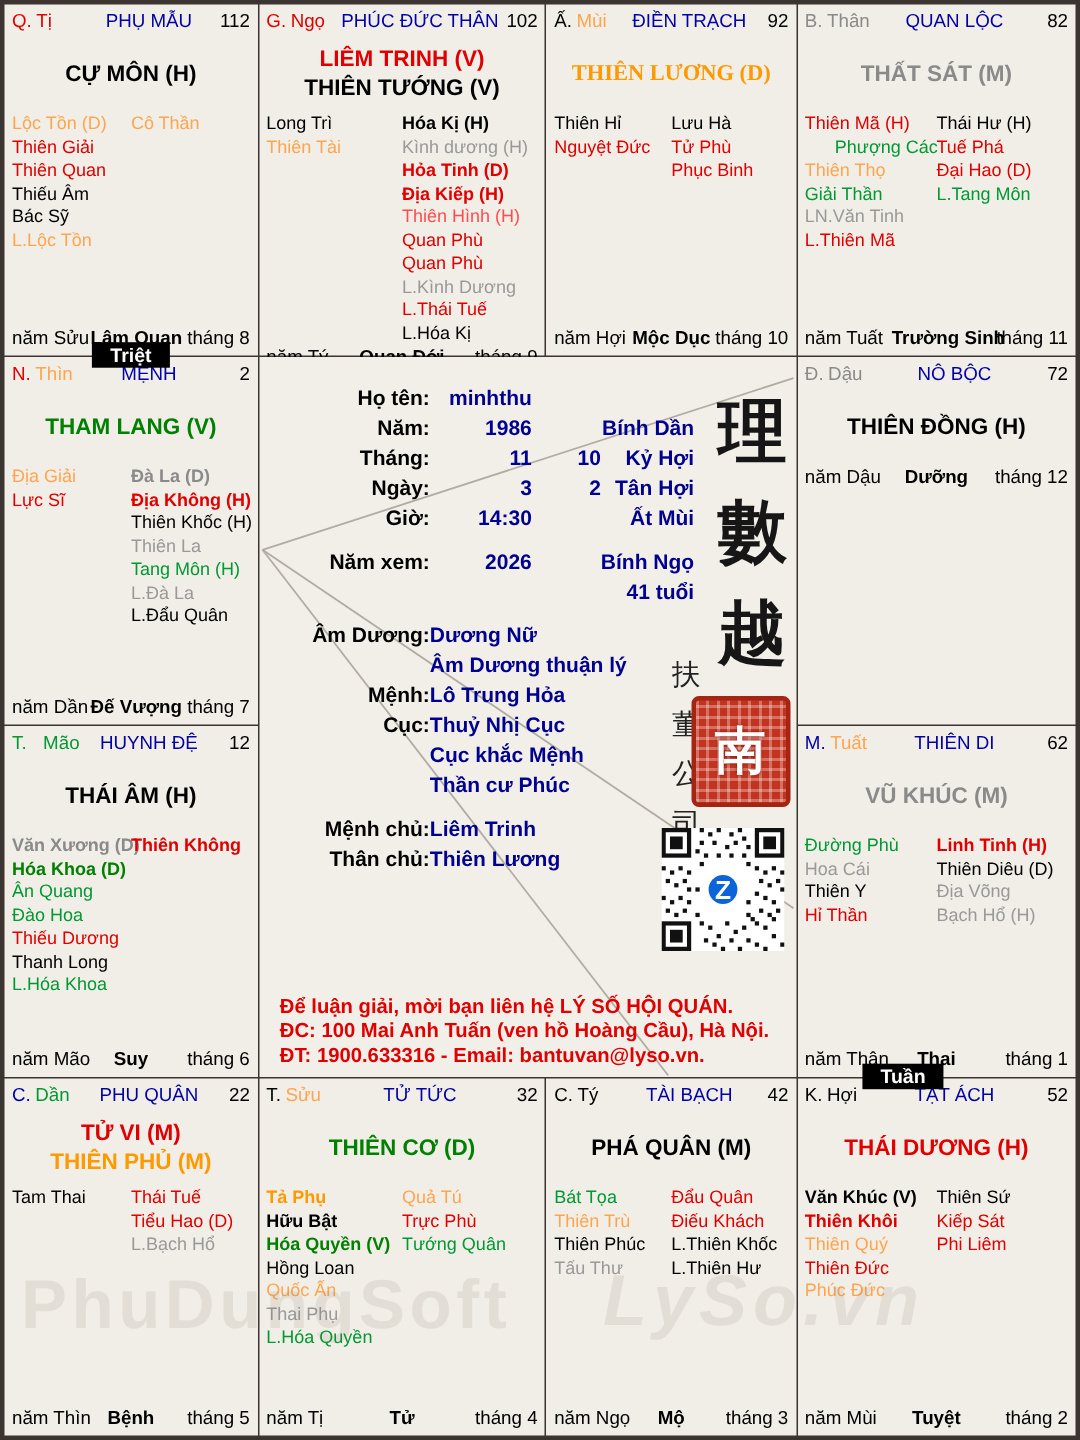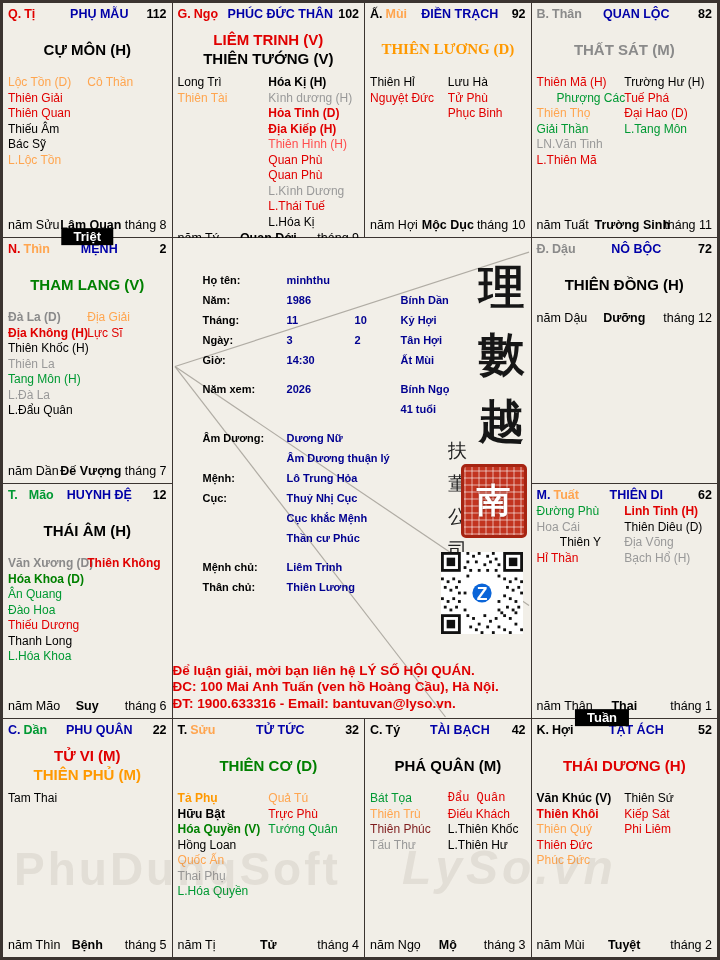--- a/index.html
+++ b/index.html
@@ -9,45 +9,45 @@
          display:grid;grid-template-columns:repeat(4,1fr);grid-template-rows:234px 245px 234px 1fr;
          gap:1px;background:#3b3430;border:3px solid #3b3430;}
   .p-cell{background:#f1eee7;position:relative;display:flex;flex-direction:column;
           padding:3px 5px;box-sizing:border-box;overflow:visible;}
   .g0{grid-area:1/1}.g1{grid-area:1/2}.g2{grid-area:1/3}.g3{grid-area:1/4}
   .g4{grid-area:2/1}.g5{grid-area:2/4}
   .g6{grid-area:3/1}.g7{grid-area:3/4}
   .g8{grid-area:4/1}.g9{grid-area:4/2}.g10{grid-area:4/3}.g11{grid-area:4/4}
   .center{grid-area:2/2/4/4;background:#f2efe8;position:relative;overflow:hidden;}
 
-  .p-header{display:flex;align-items:baseline;font-size:12.5px;font-weight:bold;line-height:17px;}
+  .p-header{display:flex;align-items:baseline;font-size:12.5px;font-weight:normal;line-height:17px;}
   .canchi{width:50px;white-space:nowrap;}
   .p-name{flex:1;text-align:center;color:#0000a8;white-space:nowrap;}
   .p-num{min-width:26px;text-align:right;color:#000;}
   .p-main{text-align:center;font-weight:bold;font-size:15px;line-height:19px;
           min-height:52px;display:flex;flex-direction:column;justify-content:center;}
   .p-cols{display:flex;flex:1;font-size:12px;line-height:15.5px;}
   .p-col{width:50%;}
   .star{white-space:nowrap;}
   .p-footer{display:flex;font-size:12.5px;line-height:16px;padding-bottom:1px;}
   .f-nam{width:33%;white-space:nowrap;}
   .f-vong{width:34%;text-align:center;font-weight:bold;white-space:nowrap;}
   .f-thang{width:33%;text-align:right;white-space:nowrap;}
   .badge{position:absolute;top:0;left:50%;transform:translate(-50%,-58%);
          background:#000;color:#fff;font-weight:bold;font-size:13px;
          padding:0 12px;line-height:17px;z-index:9;white-space:nowrap;}
 
   
-  .c-rows{position:absolute;left:30px;top:32px;font-size:11px;font-weight:bold;}
+  .c-rows{position:absolute;left:30px;top:17px;font-size:14px;font-weight:bold;text-align:right;}
   .c-row{display:grid;grid-template-columns:84px 68px 46px auto;line-height:20px;white-space:nowrap;}
   .c-row span{overflow:visible;}
   .c-gap{margin-top:9px;}
   .c-label{color:#000;}
   .c-v1,.c-v2,.c-right{color:#000090;}
-  .c-contact{position:absolute;left:0;bottom:6px;color:#e00000;font-weight:bold;
+  .c-contact{position:absolute;left:14px;bottom:6px;color:#e00000;font-weight:bold;
              font-size:13.5px;line-height:16.5px;white-space:nowrap;}
 
   .calli-big{position:absolute;left:300px;top:16px;width:58px;text-align:center;
              font-family:"DejaVu Serif",serif;font-size:46px;line-height:67px;
              font-weight:bold;color:#161616;}
   .calli-small{position:absolute;left:274px;top:196px;width:22px;text-align:center;
                font-family:"DejaVu Serif",serif;font-size:19px;line-height:33px;color:#222;}
   .seal{position:absolute;left:288px;top:226px;width:66px;height:74px;
         background:#c23420;border:3px solid #a62412;border-radius:5px;box-sizing:border-box;
         background-image:repeating-linear-gradient(0deg,rgba(255,255,255,.30) 0 2px,transparent 2px 7px),
@@ -166,21 +166,21 @@
       <div class="p-cols">
         <div class="p-col">
           <div class="star" style="color: rgb(224, 0, 0);">Thiên Mã (H)</div>
           <div class="star" style="color: rgb(0, 153, 51); margin-left: 20px;">Phượng Các</div>
           <div class="star" style="color: rgb(255, 165, 79);">Thiên Thọ</div>
           <div class="star" style="color: rgb(0, 153, 51);">Giải Thần</div>
           <div class="star" style="color: rgb(153, 153, 153);">LN.Văn Tinh</div>
           <div class="star" style="color: rgb(224, 0, 0);">L.Thiên Mã</div>
         </div>
         <div class="p-col">
-          <div class="star" style="color: rgb(0, 0, 0);">Trường Hư (H)</div>
+          <div class="star" style="color: rgb(0, 0, 0);">Thái Hư (H)</div>
           <div class="star" style="color: rgb(224, 0, 0);">Tuế Phá</div>
           <div class="star" style="color: rgb(224, 0, 0);">Đại Hao (D)</div>
           <div class="star" style="color: rgb(0, 153, 51);">L.Tang Môn</div>
         </div>
       </div>
       <div class="p-footer">
         <span class="f-nam">năm Tuất</span>
         <span class="f-vong">Trường Sinh</span>
         <span class="f-thang">tháng 11</span>
       </div>
@@ -188,33 +188,33 @@
   <div class="p-cell g4">
       <div class="p-header">
         <span class="canchi"><span style="color: rgb(224, 0, 0);">N.</span><span style="color: rgb(255, 165, 79); margin-left: 3px;">Thìn</span></span>
         <span class="p-name">MỆNH</span>
         <span class="p-num">2</span>
       </div>
       <div class="p-main">
         <div class="main-star" style="color: rgb(0, 128, 0);">THAM LANG (V)</div>
       </div>
       <div class="p-cols">
+        <div class="p-col">
+          <div class="star" style="color: rgb(255, 165, 79);">Địa Giải</div>
+          <div class="star" style="color: rgb(224, 0, 0);">Lực Sĩ</div>
+        </div>
         <div class="p-col">
           <div class="star" style="color: rgb(138, 138, 138); font-weight: bold;">Đà La (D)</div>
           <div class="star" style="color: rgb(224, 0, 0); font-weight: bold;">Địa Không (H)</div>
           <div class="star" style="color: rgb(0, 0, 0);">Thiên Khốc (H)</div>
           <div class="star" style="color: rgb(153, 153, 153);">Thiên La</div>
           <div class="star" style="color: rgb(0, 153, 51);">Tang Môn (H)</div>
           <div class="star" style="color: rgb(153, 153, 153);">L.Đà La</div>
           <div class="star" style="color: rgb(0, 0, 0);">L.Đẩu Quân</div>
         </div>
-        <div class="p-col">
-          <div class="star" style="color: rgb(255, 165, 79);">Địa Giải</div>
-          <div class="star" style="color: rgb(224, 0, 0);">Lực Sĩ</div>
-        </div>
       </div>
       <div class="p-footer">
         <span class="f-nam">năm Dần</span>
         <span class="f-vong">Đế Vượng</span>
         <span class="f-thang">tháng 7</span>
       </div>
       <div class="badge" style="left: 50%;">Triệt</div>
     </div>
   <div class="p-cell g5">
       <div class="p-header">
@@ -259,25 +259,28 @@
         <span class="f-vong">Suy</span>
         <span class="f-thang">tháng 6</span>
       </div>
     </div>
   <div class="p-cell g7">
       <div class="p-header">
         <span class="canchi"><span style="color: rgb(0, 0, 168);">M.</span><span style="color: rgb(255, 165, 79); margin-left: 3px;">Tuất</span></span>
         <span class="p-name">THIÊN DI</span>
         <span class="p-num">62</span>
       </div>
+      <div class="p-main">
+        <div class="main-star" style="color: rgb(138, 138, 138);">VŨ KHÚC (M)</div>
+      </div>
       <div class="p-cols">
         <div class="p-col">
           <div class="star" style="color: rgb(0, 153, 51);">Đường Phù</div>
           <div class="star" style="color: rgb(153, 153, 153);">Hoa Cái</div>
-          <div class="star" style="color: rgb(0, 0, 0); text-align: center;">Thiên Y</div>
+          <div class="star" style="color: rgb(0, 0, 0);">Thiên Y</div>
           <div class="star" style="color: rgb(224, 0, 0);">Hỉ Thần</div>
         </div>
         <div class="p-col">
           <div class="star" style="color: rgb(224, 0, 0); font-weight: bold;">Linh Tinh (H)</div>
           <div class="star" style="color: rgb(0, 0, 0);">Thiên Diêu (D)</div>
           <div class="star" style="color: rgb(153, 153, 153);">Địa Võng</div>
           <div class="star" style="color: rgb(153, 153, 153);">Bạch Hổ (H)</div>
         </div>
       </div>
       <div class="p-footer">
@@ -292,20 +295,25 @@
         <span class="p-name">PHU QUÂN</span>
         <span class="p-num">22</span>
       </div>
       <div class="p-main">
         <div class="main-star" style="color: rgb(224, 0, 0);">TỬ VI (M)</div>
         <div class="main-star" style="color: rgb(255, 153, 0);">THIÊN PHỦ (M)</div>
       </div>
       <div class="p-cols">
         <div class="p-col">
           <div class="star" style="color: rgb(0, 0, 0);">Tam Thai</div>
+        </div>
+        <div class="p-col">
+          <div class="star" style="color: rgb(224, 0, 0);">Thái Tuế</div>
+          <div class="star" style="color: rgb(224, 0, 0);">Tiểu Hao (D)</div>
+          <div class="star" style="color: rgb(153, 153, 153);">L.Bạch Hổ</div>
         </div>
       </div>
       <div class="p-footer">
         <span class="f-nam">năm Thìn</span>
         <span class="f-vong">Bệnh</span>
         <span class="f-thang">tháng 5</span>
       </div>
     </div>
   <div class="p-cell g9">
       <div class="p-header">
@@ -344,25 +352,25 @@
         <span class="p-name">TÀI BẠCH</span>
         <span class="p-num">42</span>
       </div>
       <div class="p-main">
         <div class="main-star" style="color: rgb(0, 0, 0);">PHÁ QUÂN (M)</div>
       </div>
       <div class="p-cols">
         <div class="p-col">
           <div class="star" style="color: rgb(0, 153, 51);">Bát Tọa</div>
           <div class="star" style="color: rgb(255, 165, 79);">Thiên Trù</div>
-          <div class="star" style="color: #7f1d1d;">Thiên Phúc</div>
+          <div class="star" style="color: #000000;">Thiên Phúc</div>
           <div class="star" style="color: rgb(153, 153, 153);">Tấu Thư</div>
         </div>
         <div class="p-col">
-          <div class="star" style="color: rgb(224, 0, 0); font-family: Liberation Mono, monospace;">Đẩu Quân</div>
+          <div class="star" style="color: rgb(224, 0, 0);">Đẩu Quân</div>
           <div class="star" style="color: rgb(224, 0, 0);">Điếu Khách</div>
           <div class="star" style="color: rgb(0, 0, 0);">L.Thiên Khốc</div>
           <div class="star" style="color: rgb(0, 0, 0);">L.Thiên Hư</div>
         </div>
       </div>
       <div class="p-footer">
         <span class="f-nam">năm Ngọ</span>
         <span class="f-vong">Mộ</span>
         <span class="f-thang">tháng 3</span>
       </div>

